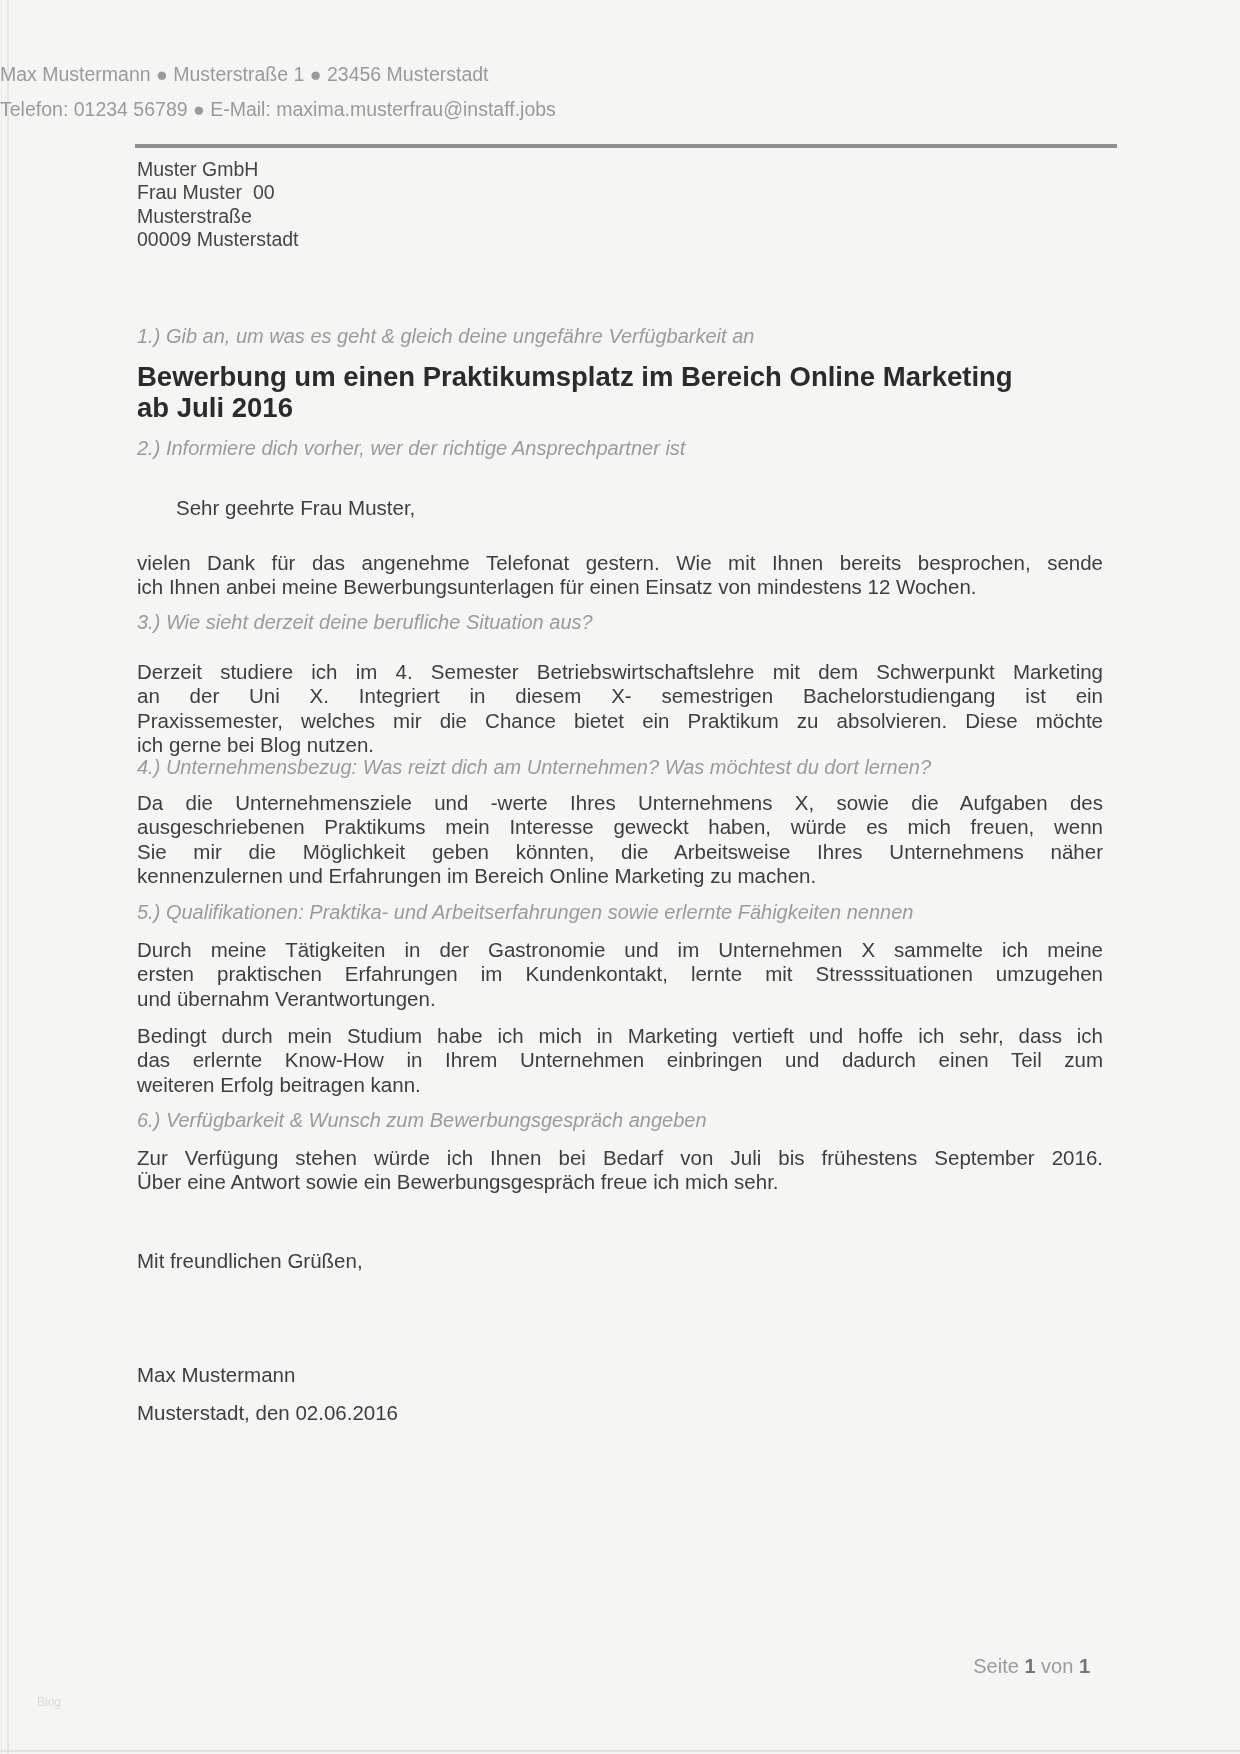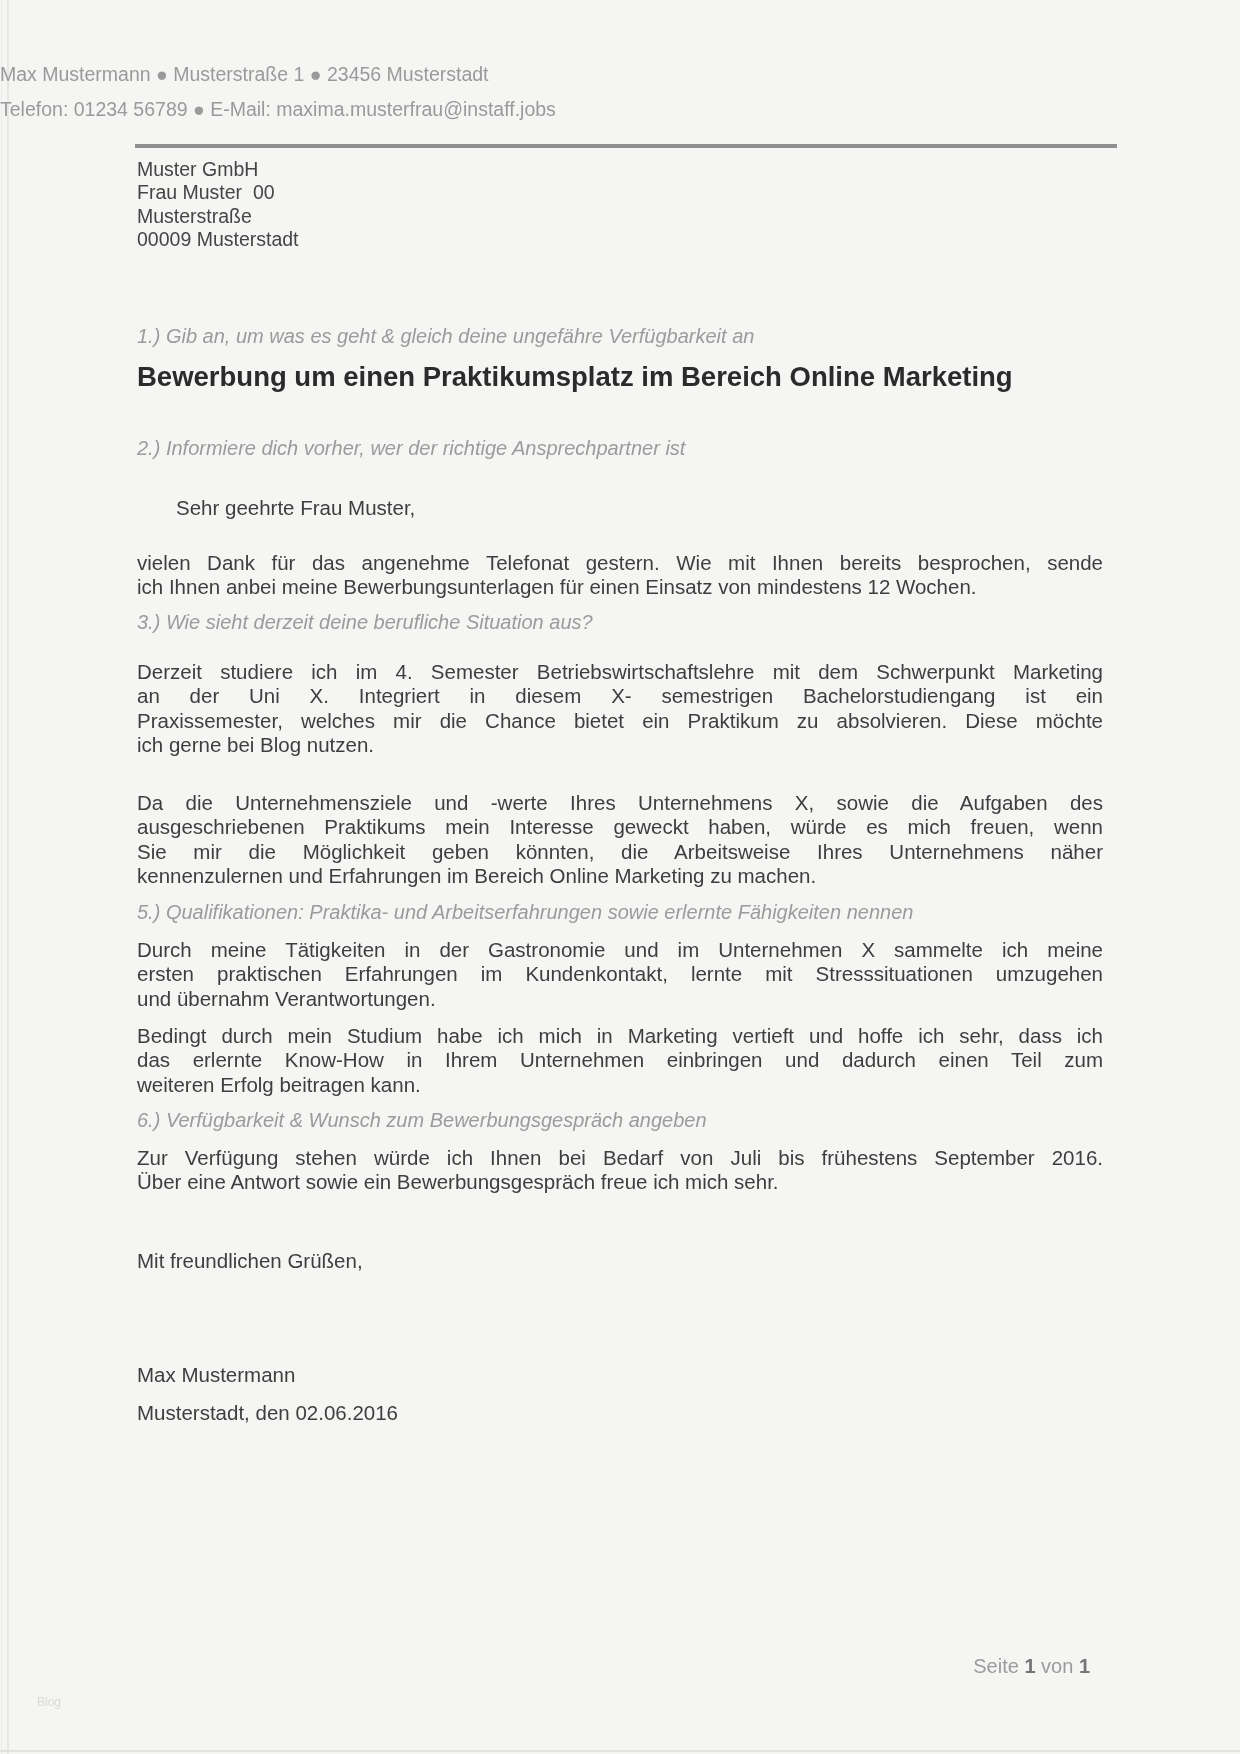--- a/index.html
+++ b/index.html
@@ -90,35 +90,37 @@
   <div id="recipient" class="abs recipient">
       <div class="ln">Muster GmbH</div>
       <div class="ln">Frau Muster&nbsp; 00</div>
       <div class="ln">Musterstraße</div>
       <div class="ln ln-last">00009 Musterstadt</div>
     </div>
 
   <div id="hint1" class="abs hint">1.) Gib an, um was es geht &amp; gleich deine ungefähre Verfügbarkeit an</div>
   <div id="subject" class="abs subject">
       <div class="ln">Bewerbung um einen Praktikumsplatz im Bereich Online Marketing</div>
+      <div class="ln ln-last">ab Juli 2016</div>
     </div>
   <div id="hint2" class="abs hint">2.) Informiere dich vorher, wer der richtige Ansprechpartner ist</div>
   <div id="salutation" class="abs body-text">Sehr geehrte Frau Muster,</div>
 
   <div id="para1" class="abs body-text justified">
       <div class="ln">vielen Dank für das angenehme Telefonat gestern. Wie mit Ihnen bereits besprochen, sende</div>
       <div class="ln ln-last">ich Ihnen anbei meine Bewerbungsunterlagen für einen Einsatz von mindestens 12 Wochen.</div>
     </div>
   <div id="hint3" class="abs hint">3.) Wie sieht derzeit deine berufliche Situation aus?</div>
   <div id="para2" class="abs body-text justified">
       <div class="ln">Derzeit studiere ich im 4. Semester Betriebswirtschaftslehre mit dem Schwerpunkt Marketing</div>
       <div class="ln">an der Uni X. Integriert in diesem X- semestrigen Bachelorstudiengang ist ein</div>
       <div class="ln">Praxissemester, welches mir die Chance bietet ein Praktikum zu absolvieren. Diese möchte</div>
       <div class="ln ln-last">ich gerne bei Blog nutzen.</div>
     </div>
+  <div id="hint4" class="abs hint">4.) Unternehmensbezug: Was reizt dich am Unternehmen? Was möchtest du dort lernen?</div>
   <div id="para3" class="abs body-text justified">
       <div class="ln">Da die Unternehmensziele und -werte Ihres Unternehmens X, sowie die Aufgaben des</div>
       <div class="ln">ausgeschriebenen Praktikums mein Interesse geweckt haben, würde es mich freuen, wenn</div>
       <div class="ln">Sie mir die Möglichkeit geben könnten, die Arbeitsweise Ihres Unternehmens näher</div>
       <div class="ln ln-last">kennenzulernen und Erfahrungen im Bereich Online Marketing zu machen.</div>
     </div>
   <div id="hint5" class="abs hint">5.) Qualifikationen: Praktika- und Arbeitserfahrungen sowie erlernte Fähigkeiten nennen</div>
   <div id="para4" class="abs body-text justified">
       <div class="ln">Durch meine Tätigkeiten in der Gastronomie und im Unternehmen X sammelte ich meine</div>
       <div class="ln">ersten praktischen Erfahrungen im Kundenkontakt, lernte mit Stresssituationen umzugehen</div>

